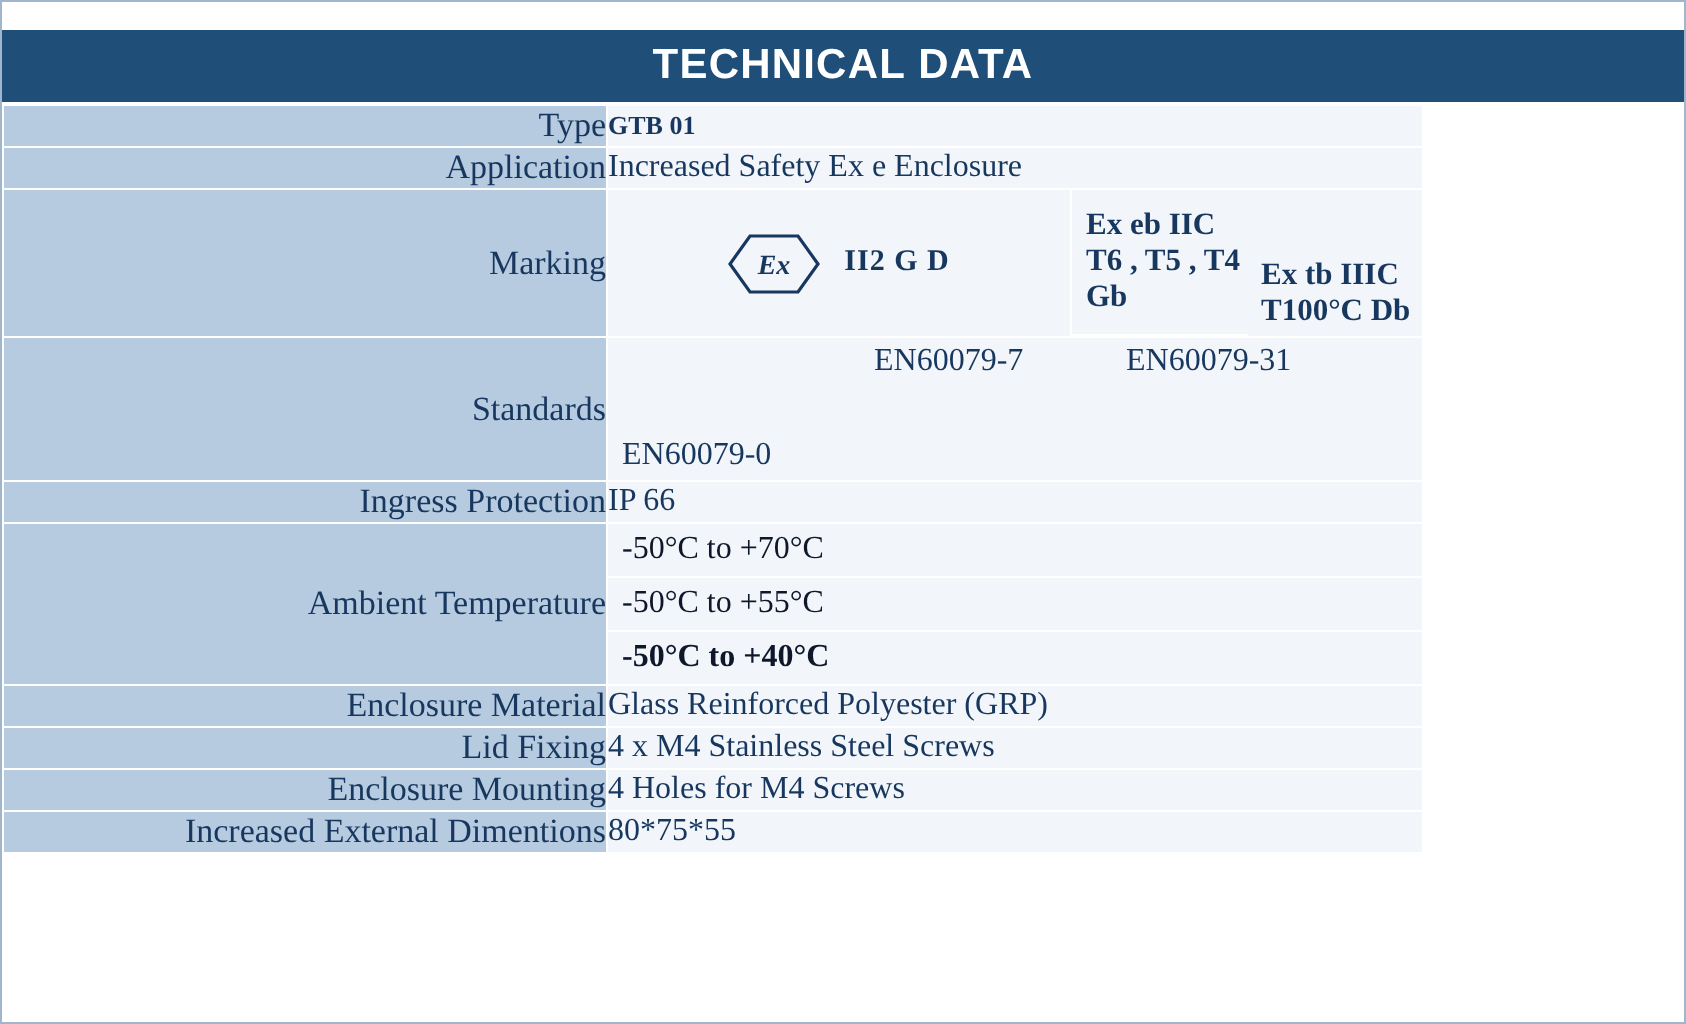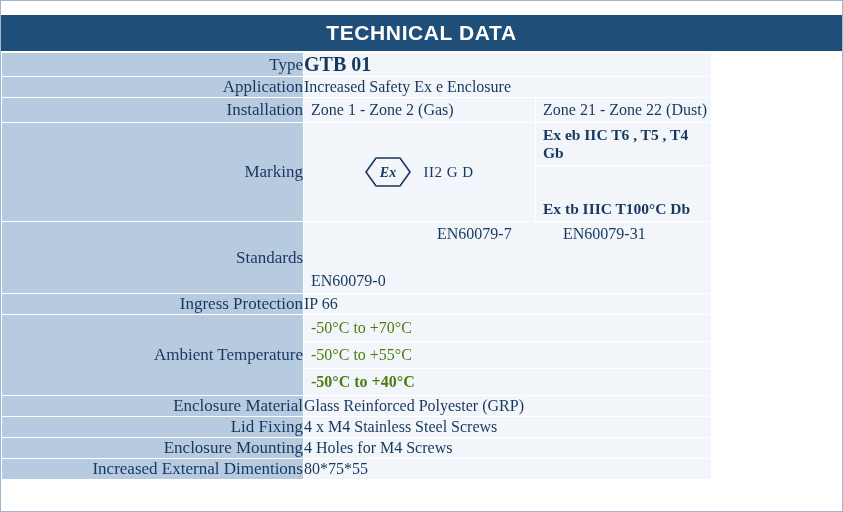--- a/index.html
+++ b/index.html
@@ -56,26 +56,26 @@
   }
   td.value {
     background: #f2f6fa;
     color: #17375e;
     padding: 3px 0 3px 7px;
     font-size: 16px;
     box-sizing: border-box;
   }
   td.value.bold {
     font-weight: bold;
-    font-size: 20px;
+    font-size: 13px;
     margin-left: 26px;
   }
   .sub-row {
     background: #f2f6fa;
-    color: #4d7c0f;
+    color: #0f172a;
     padding: 4px 0 4px 7px;
     font-size: 16px;
     border-bottom: 1px solid #ffffff;
     box-sizing: border-box;
   }
   .sub-row:last-child { border-bottom: none; font-weight: bold; }
   .split {
     display: flex;
     width: 100%;
   }
@@ -113,29 +113,28 @@
     width: 46px;
     height: 30px;
     position: relative;
     display: flex;
     align-items: center;
     justify-content: center;
   }
   .ex-hex svg { display: block; }
   .ex-text {
     font-family: "Liberation Serif", serif;
-    font-weight: normal;
+    font-weight: bold;
     font-size: 15px;
     color: #17375e;
     letter-spacing: 0.5px;
   }
   .marking-right {
     flex: 1;
     display: flex;
-    flex-direction: column;
     box-sizing: border-box;
   }
   .marking-right > div {
     flex: 1;
     display: flex;
     align-items: center;
     background: #f2f6fa;
     color: #17375e;
     font-weight: bold;
     font-size: 15.5px;
@@ -179,29 +178,20 @@
         <tr>
       <td class="label">Type</td>
       <td class="value bold">GTB 01</td>
     </tr>
 
     <tr>
       <td class="label">Application</td>
       <td class="value">Increased Safety Ex e  Enclosure</td>
     </tr>
 
-    <tr>
-      <td class="label">Installation</td>
-      <td class="value" style="padding:0">
-        <div class="split">
-          <div class="left">Zone 1 - Zone 2 (Gas)</div>
-          <div class="right">Zone 21 - Zone 22 (Dust)</div>
-        </div>
-      </td>
-    </tr>
 
     <tr>
       <td class="label">Marking</td>
       <td class="value" style="padding:0">
         <div class="marking-cell">
           <div class="marking-left">
             <span class="ex-hex">
               <svg width="46" height="30" viewBox="0 0 46 30">
                 <polygon points="11,1 35,1 45,15 35,29 11,29 1,15" fill="none" stroke="#17375e" stroke-width="1.6"></polygon>
                 <text x="23" y="20" text-anchor="middle" font-family="Liberation Serif, serif" font-size="14" font-weight="bold" font-style="italic" fill="#17375e">Ex</text>

